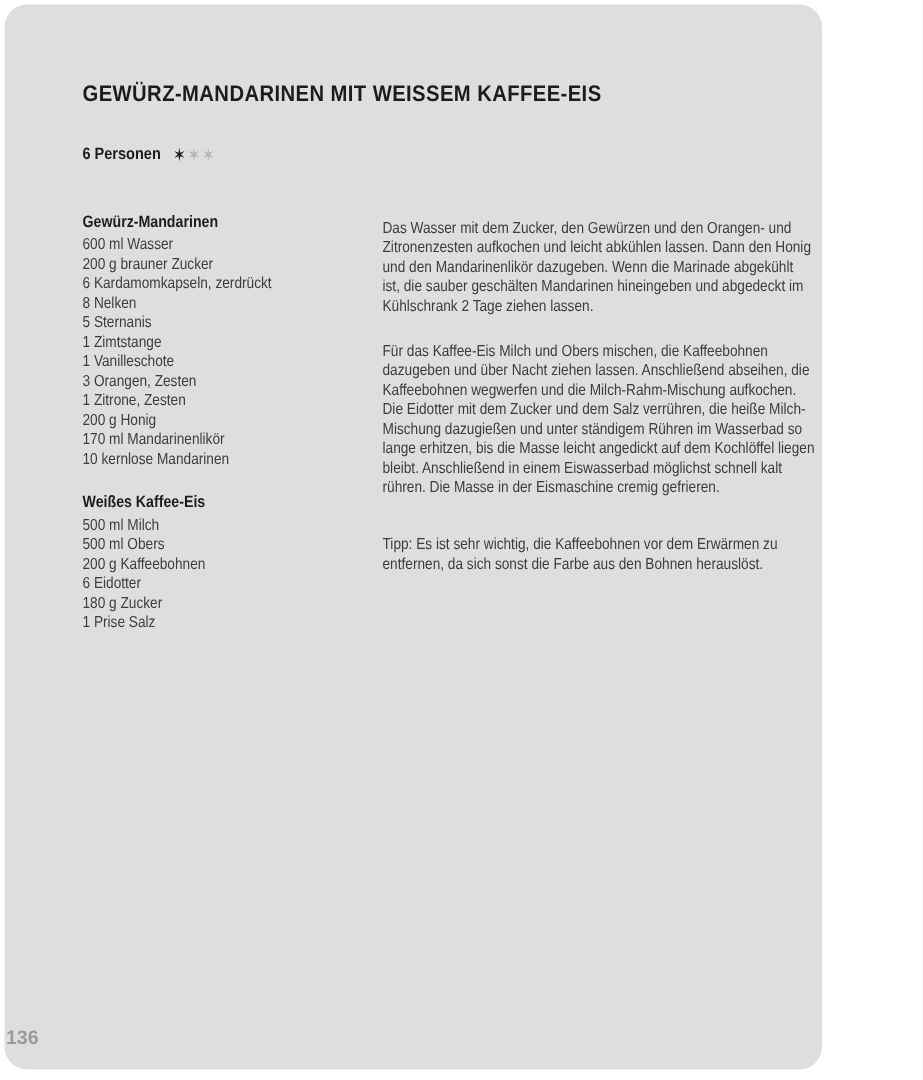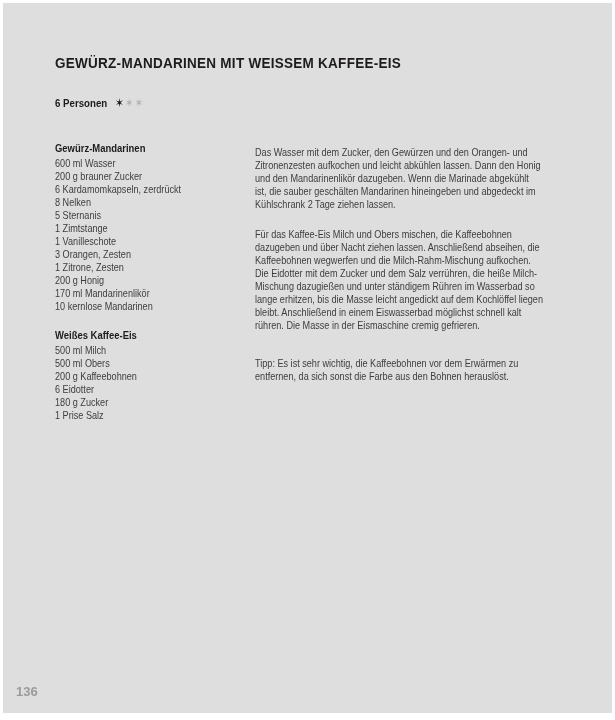--- a/index.html
+++ b/index.html
@@ -13,23 +13,24 @@
   * { margin: 0; padding: 0; box-sizing: border-box; }
   html, body {
     width: 615px; height: 720px;
     overflow: hidden;
     background: #ffffff;
     font-family: "Liberation Sans", "DejaVu Sans", sans-serif;
   }
   .page {
     position: absolute;
     left: 3px; top: 3px;
-    width: 609px; height: 710px;
+    width: 545px; height: 710px;
     background: var(--page-bg, #dfdede);
     overflow: hidden;
+    border-radius: 15px;
   }
   .recipe-title {
     position: absolute;
     left: 52px; top: 51px;
     font-size: 15px;
     font-weight: bold;
     letter-spacing: 0.3px;
     color: var(--heading, #1d1c1b);
     white-space: nowrap;
     transform: scaleX(0.9);
@@ -85,21 +86,21 @@
     font-size: 10.6px;
     line-height: 13px;
     color: var(--text, #3e3d3c);
   }
   .col-right p { white-space: pre-line; }
   .para-1 { margin-bottom: 17px; }
   .para-2 { margin-bottom: 25px; }
 
   .page-number {
     position: absolute;
-    left: 13px; top: 681px;
+    left: 1px; top: 681px;
     font-size: 13px;
     font-weight: bold;
     color: var(--page-number, #9c9b9b);
   }
 </style>
 </head>
 <body>
 
 <div class="page">
 

